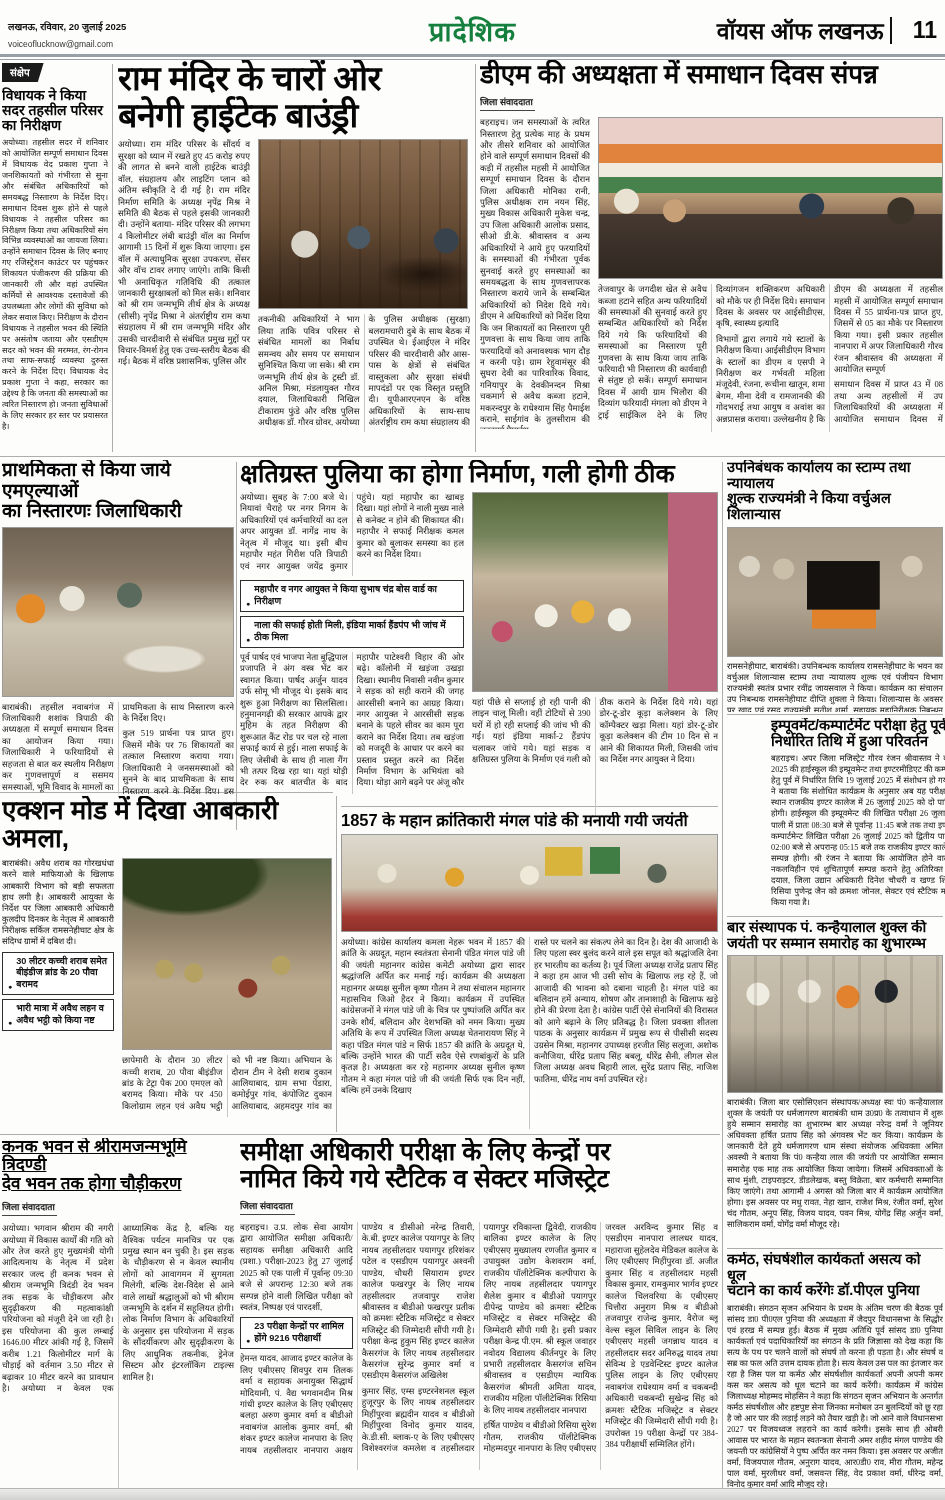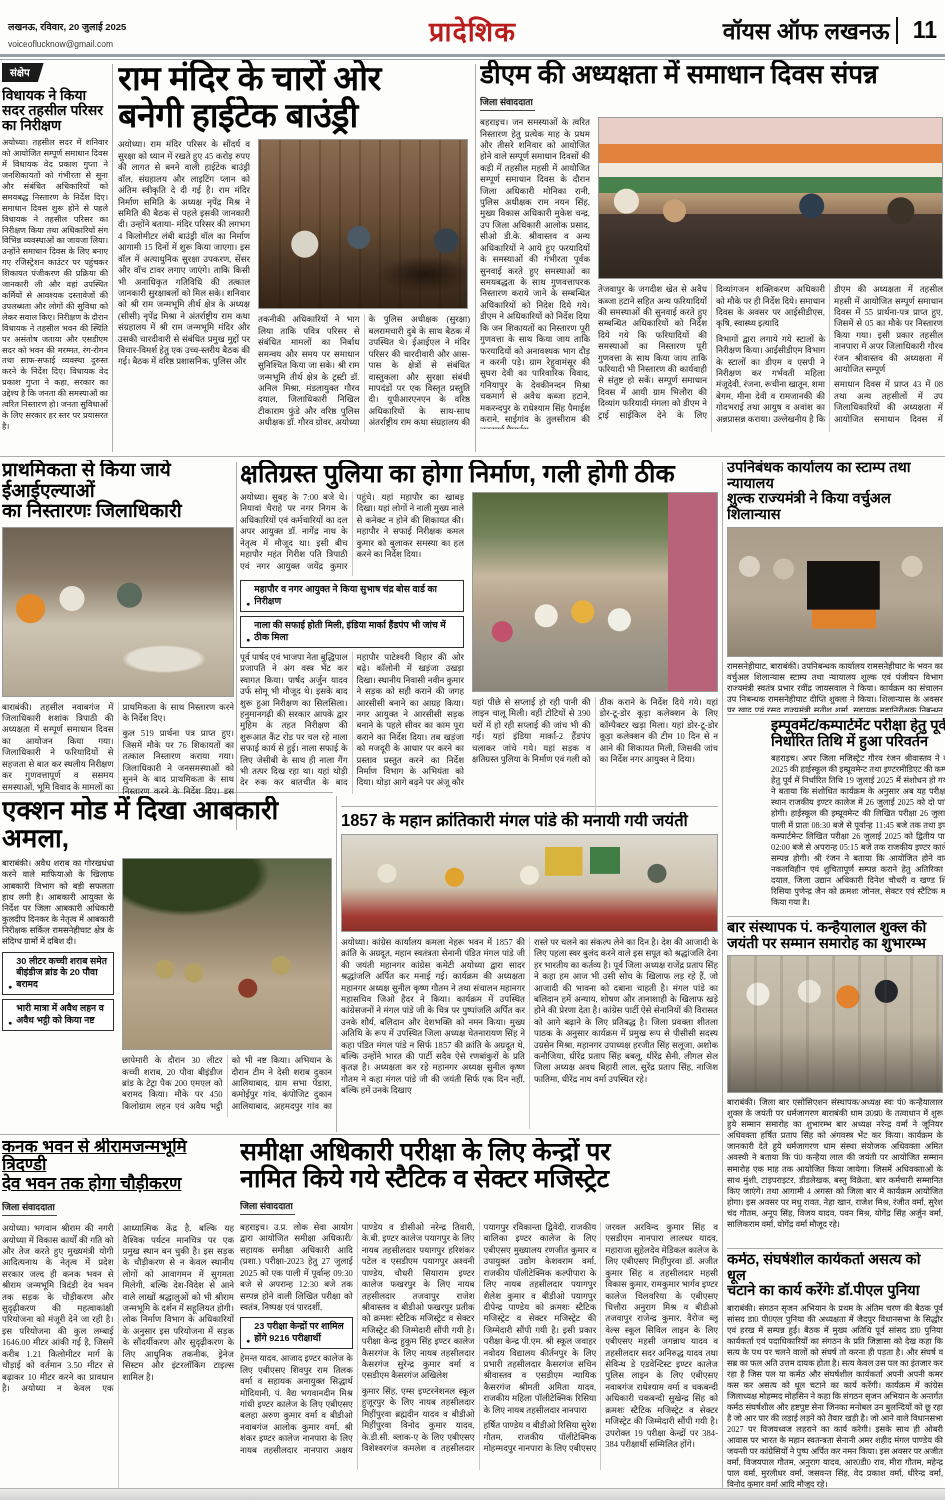--- a/index.html
+++ b/index.html
@@ -16,23 +16,23 @@
   .note-box{border:1.5px solid #2e2e2e;padding:3px 5px;font-weight:700;font-size:9.2px;line-height:1.3;font-family:"Liberation Sans",sans-serif;display:flex;gap:4px;margin:4px 0;break-inside:avoid;background:#fff;align-items:flex-end;}
   .note-box .dot{font-size:7px;padding-top:3px;}
   .photo{position:relative;overflow:hidden;background:#8d8d8d;border:1px solid #9a9a9a;}
   .vrule{position:absolute;width:1px;background:#adadad;}
   .hrule{position:absolute;height:1px;background:#adadad;}
   
   .mast{position:absolute;left:0;top:0;width:945px;height:54px;}
   .mast-left{position:absolute;left:8px;top:20px;font-family:"Liberation Sans",sans-serif;}
   .date-line{font-size:9.5px;font-weight:700;color:#111;}
   .email{font-size:8.5px;color:#333;margin-top:6px;}
-  .mast-center{position:absolute;left:0;right:0;top:12px;text-align:center;font-size:27px;font-weight:700;font-family:"Liberation Sans",sans-serif;color:#b91c1c;letter-spacing:1px;}
+  .mast-center{position:absolute;left:0;right:0;top:12px;text-align:center;font-size:27px;font-weight:700;font-family:"Liberation Sans",sans-serif;color:#15803d;letter-spacing:1px;}
   .mast-right{position:absolute;right:8px;top:14px;font-size:23px;font-weight:700;font-family:"Liberation Sans",sans-serif;color:#0a0a0a;display:flex;align-items:center;}
-  .pgnum{border-left:2px solid #111;margin-left:6px;padding-left:15px;}
+  .pgnum{border-left:2px solid #111;margin-left:6px;padding-left:21px;}
   .mast-rule{position:absolute;left:0;right:0;top:54px;height:3px;background:#97a0a6;border-bottom:3px solid #fff;box-shadow:0 4px 0 #97a0a6 inset;}
   .mast-rule2{position:absolute;left:0;right:0;top:59px;height:1px;background:#97a0a6;}
   .tab{display:inline-block;background:#1b1b1b;color:#fff;font-family:"Liberation Sans",sans-serif;font-weight:700;font-size:10px;padding:2px 14px 3px 8px;clip-path:polygon(0 0,100% 0,86% 100%,0 100%);margin-bottom:4px;}
   .row{display:flex;gap:8px;}
   .bottom-strip{position:absolute;left:0;top:1488px;width:945px;height:12px;background:linear-gradient(180deg,#ececea,#cfcfcd);border-top:1px solid #b5b5b3;}
   
   #ph-ram{background:
     radial-gradient(ellipse 70px 26px at 80% 80%, #20150d 0%, rgba(32,21,13,0) 70%),
     radial-gradient(circle 13px at 22% 62%, #d8d4c8 0 13px, rgba(0,0,0,0) 14px),
     radial-gradient(circle 11px at 48% 58%, #4c5a66 0 11px, rgba(0,0,0,0) 12px),
@@ -153,21 +153,21 @@
           <p class="bodytext">तेजवापुर के जगदीश खेत से अवैध कब्जा हटाने सहित अन्य फरियादियों की समस्याओं की सुनवाई करते हुए सम्बन्धित अधिकारियों को निर्देश दिये गये कि फरियादियों की समस्याओं का निस्तारण पूरी गुणवत्ता के साथ किया जाय ताकि फरियादी भी निस्तारण की कार्यवाही से संतुष्ट हो सकें। सम्पूर्ण समाधान दिवस में आयी ग्राम भिलौरा की दिव्यांग फरियादी मंगला को डीएम ने ट्राई साईकिल देने के लिए दिव्यांगजन शक्तिकरण अधिकारी को मौके पर ही निर्देश दिये। समाधान दिवस के अवसर पर आईसीडीएस, कृषि, स्वास्थ्य इत्यादि</p>
           <p class="bodytext">विभागों द्वारा लगाये गये स्टालों के निरीक्षण किया। आईसीडीएम विभाग के स्टालों का डीएम व एसपी ने निरीक्षण कर गर्भवती महिला मंजूदेवी, रंजना, रूचीना खातून, शमा बेगम, मीना देवी व रामजानकी की गोदभराई तथा आयुष व अवांश का अन्नप्रासन्न कराया। उल्लेखनीय है कि डीएम की अध्यक्षता में तहसील महसी में आयोजित सम्पूर्ण समाधान दिवस में 55 प्रार्थना-पत्र प्राप्त हुए, जिसमें से 05 का मौके पर निस्तारण किया गया। इसी प्रकार तहसील नानपारा में अपर जिलाधिकारी गौरव रंजन श्रीवास्तव की अध्यक्षता में आयोजित सम्पूर्ण</p>
           <p class="bodytext">समाधान दिवस में प्राप्त 43 में 08 तथा अन्य तहसीलों में उप जिलाधिकारियों की अध्यक्षता में आयोजित समाधान दिवस में पयागपुर में प्राप्त 63 में 19, कैसरगंज में 37 में 06, सदर में 16 में 02 तथा मिहींपुरवा (मोतीपुर) में 14 में 02 प्रार्थना पत्रों का निस्तारण मौके पर किया गया। इस अवसर पर डीएफओ बहराइच रामसिंह यादव, सीएमओ डॉ संजय कुमार, पीडीडीआरडीए अरुण कुमार सहित सम्बन्धित जिला स्तरीय अधिकारी, तहसीलदार, बीडीओ, बीईओ, सीडीपीओ व थानाध्यक्षगण मौजूद रहे।</p>
         </div>
       </div>
     </div>
   </section>
 
   <section class="blk" style="left:2px;top:460px;width:232px;height:334px;">
     <h2 class="hl" style="font-size:19px;margin-bottom:5px;">
-      <span class="hl-line">प्राथमिकता से किया जाये ईआईएल्याओं</span>
+      <span class="hl-line">प्राथमिकता से किया जाये एमएल्याओं</span>
       <span class="hl-line">का निस्तारणः जिलाधिकारी</span>
     </h2>
     <div class="photo" id="ph-prath" style="width:230px;height:168px;"></div>
     <div class="cols2" style="margin-top:5px;height:102px;overflow:hidden;">
       <p class="bodytext">बाराबंकी। तहसील नवाबगंज में जिलाधिकारी शशांक त्रिपाठी की अध्यक्षता में सम्पूर्ण समाधान दिवस का आयोजन किया गया। जिलाधिकारी ने फरियादियों से सहजता से बात कर स्थलीय निरीक्षण कर गुणवत्तापूर्ण व ससमय समस्याओं, भूमि विवाद के मामलों का प्राथमिकता के साथ निस्तारण करने के निर्देश दिए।</p>
       <p class="bodytext">कुल 519 प्रार्थना पत्र प्राप्त हुए। जिसमें मौके पर 76 शिकायतों का तत्काल निस्तारण कराया गया। जिलाधिकारी ने जनसमस्याओं को सुनने के बाद प्राथमिकता के साथ निस्तारण करने के निर्देश दिए। इस मौके पर पुलिस अधीक्षक अर्पित विजयवर्गीय, एसडीएम नवाबगंज आनंद कुमार तिवारी, मुख्य चिकित्साधिकारी अवधेश कुमार यादव, परियोजना निदेशक डीआरडीए, जिला बेसिक शिक्षा अधिकारी सहित जिले और तहसील स्तर के अधिकारी मौजूद रहे।</p>
     </div>
   </section>
 
   <section class="blk" style="left:240px;top:460px;width:478px;height:370px;">

